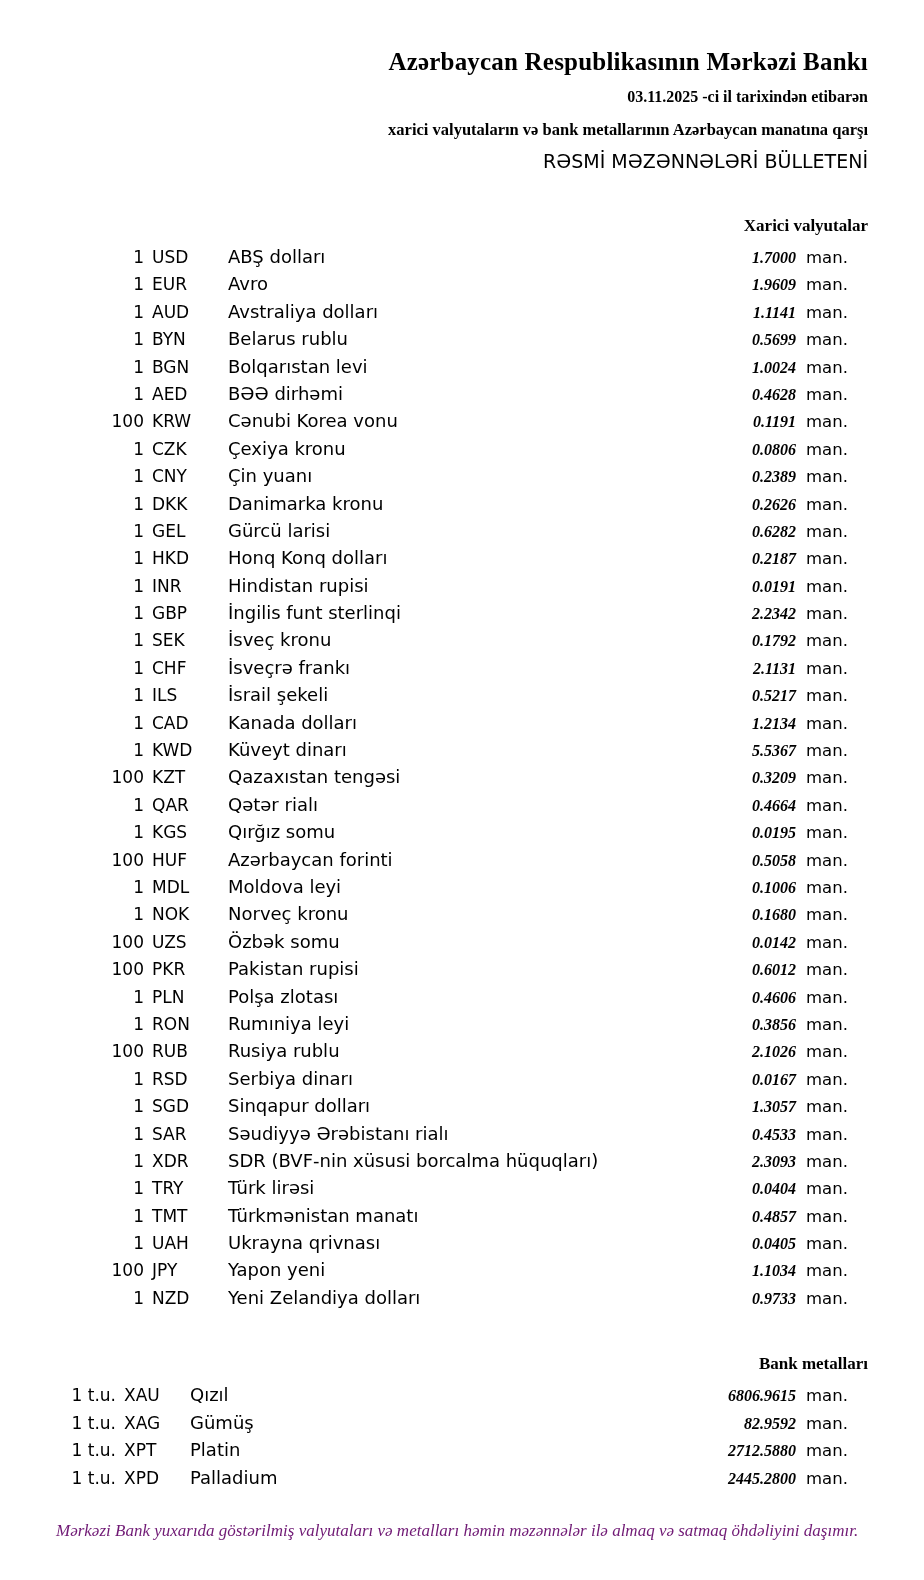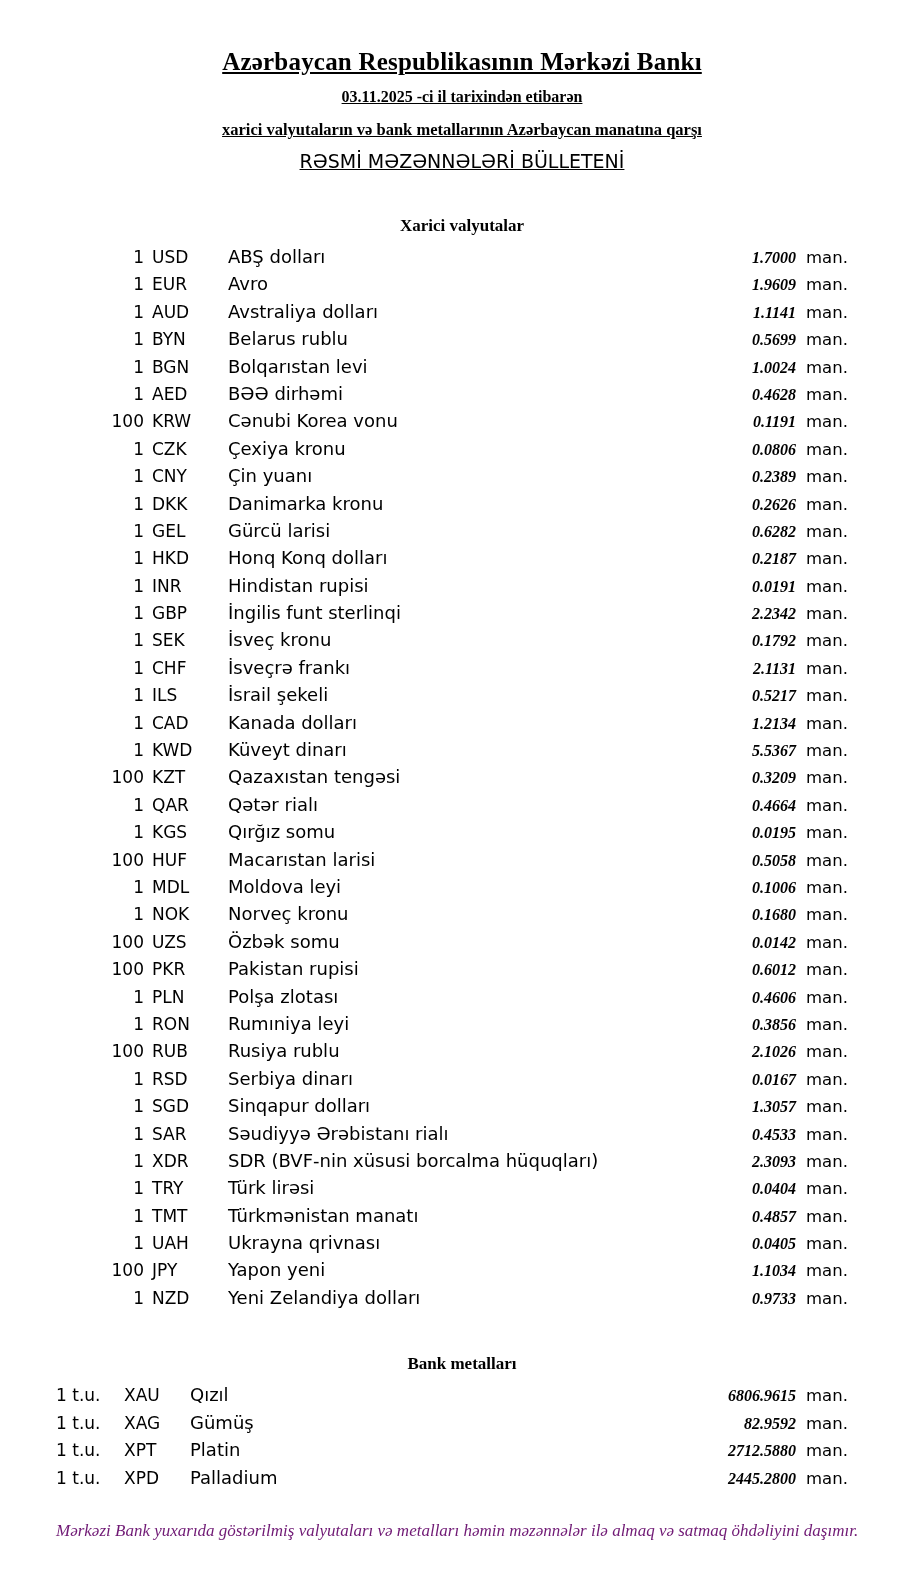--- a/index.html
+++ b/index.html
@@ -13,22 +13,21 @@
     font-family: "DejaVu Sans", sans-serif;
     color: #000000;
     position: relative;
   }
   .page {
     width: 924px;
     box-sizing: border-box;
     padding: 48px 56px 12px 56px;
   }
   .header {
-    text-align: center;
-    text-decoration: underline;
+    text-align: right;
   }
   .bank-title {
     font-family: "Liberation Serif", serif;
     font-weight: bold;
     font-size: 25px;
     letter-spacing: 0.2px;
     margin: 0 0 12px 0;
   }
   .date-line {
     font-family: "Liberation Serif", serif;
@@ -41,21 +40,21 @@
     font-weight: bold;
     font-size: 16.5px;
     margin: 4px 0 10px 0;
   }
   .bulletin-line {
     font-family: "DejaVu Sans", sans-serif;
     font-size: 19px;
     margin: 0 0 6px 0;
   }
   .section-title {
-    text-align: center;
+    text-align: right;
     font-family: "Liberation Serif", serif;
     font-weight: bold;
     font-size: 17px;
     margin: 44px 0 10px 0;
   }
   .section-title.metals {
     margin-top: 40px;
   }
   table.rates {
     width: 100%;
@@ -106,21 +105,21 @@
     white-space: nowrap;
   }
   tr.rate-row {
     height: 27.4px;
   }
   table.metals tr.rate-row {
     height: 27.6px;
   }
   table.metals .col-qty {
     width: 60px;
-    text-align: left;
+    text-align: right;
     padding-left: 0 !important;
   }
   table.metals .col-code {
     width: 58px;
     text-align: left;
     padding-right: 0 !important;
   }
   table.metals .col-name {
     padding-left: 8px !important;
   }
@@ -299,21 +298,21 @@
       <tr class="rate-row">
           <td class="col-qty">1</td>
           <td class="col-code">KGS</td>
           <td class="col-name">Qırğız somu</td>
           <td class="col-value">0.0195</td>
           <td class="col-unit">man.</td>
         </tr>
       <tr class="rate-row">
           <td class="col-qty">100</td>
           <td class="col-code">HUF</td>
-          <td class="col-name">Macarıstan larisi</td>
+          <td class="col-name">Azərbaycan forinti</td>
           <td class="col-value">0.5058</td>
           <td class="col-unit">man.</td>
         </tr>
       <tr class="rate-row">
           <td class="col-qty">1</td>
           <td class="col-code">MDL</td>
           <td class="col-name">Moldova leyi</td>
           <td class="col-value">0.1006</td>
           <td class="col-unit">man.</td>
         </tr>

